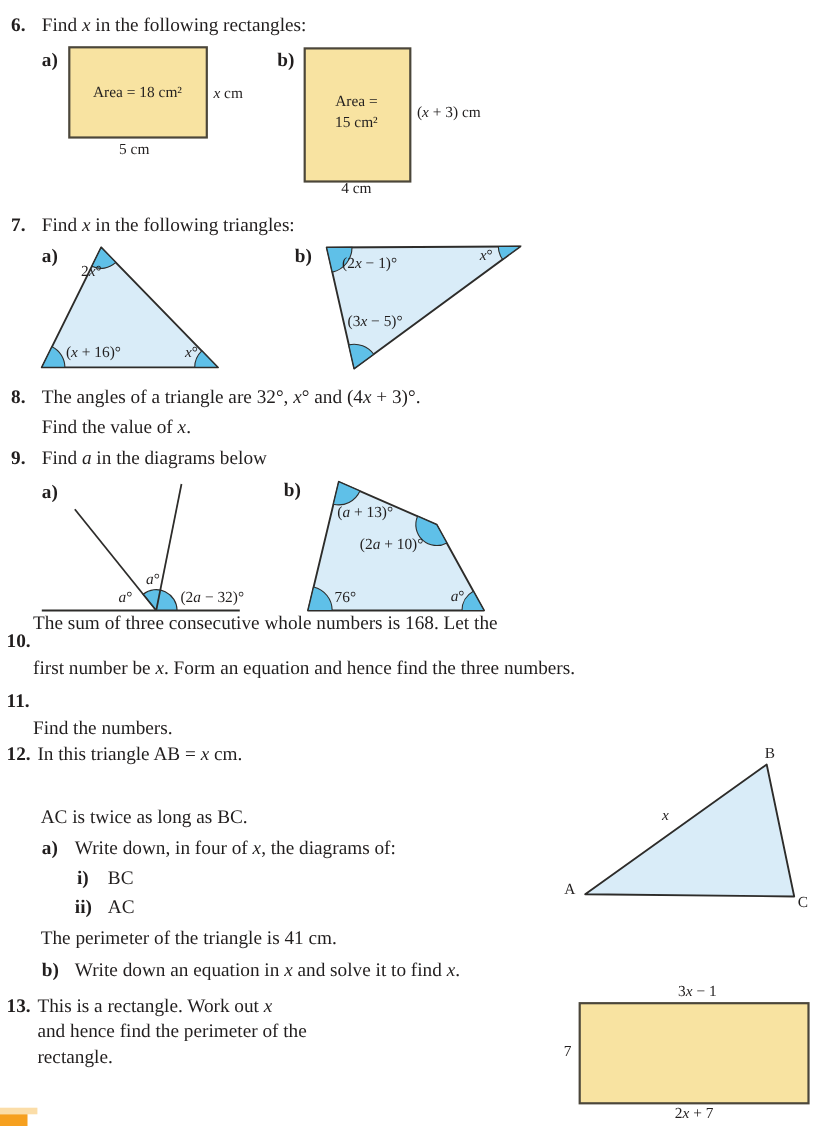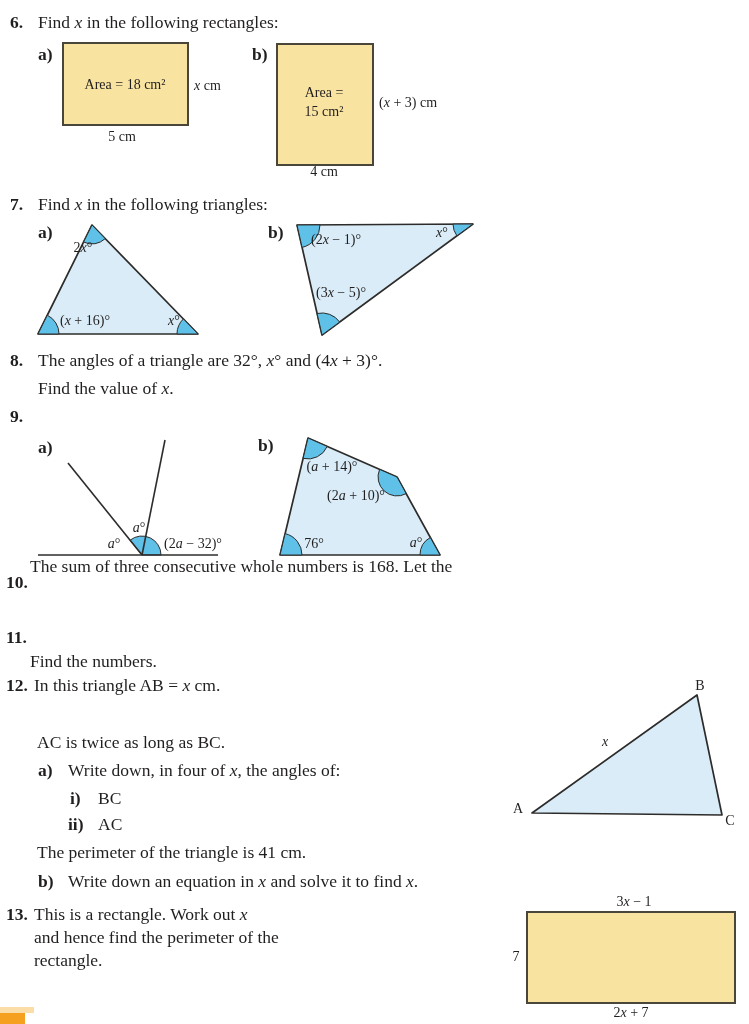--- a/index.html
+++ b/index.html
@@ -78,41 +78,43 @@
   <div class="t b" style="left:268px;top:222px">b)</div>
   <div class="dl c" style="left:336px;top:240px"><span>(2</span><span class="it">x</span><span> − 1)°</span></div>
   <div class="dl c" style="left:442px;top:233px"><span class="it">x</span><span>°</span></div>
   <div class="dl c" style="left:341px;top:293px"><span>(3</span><span class="it">x</span><span> − 5)°</span></div>
 
   <div class="t b" style="left:10px;top:350px">8.</div>
   <div class="t" style="left:38px;top:350px"><span>The angles of a triangle are 32°, </span><span class="it">x</span><span>° and (4</span><span class="it">x</span><span> + 3)°.</span></div>
   <div class="t" style="left:38px;top:378px"><span>Find the value of </span><span class="it">x</span><span>.</span></div>
 
   <div class="t b" style="left:10px;top:406px">9.</div>
+  <div class="t" style="left:38px;top:406px"><span>Find </span><span class="it">a</span><span> in the diagrams below</span></div>
   <div class="t b" style="left:38px;top:437px">a)</div>
   <div class="dl c" style="left:114px;top:544px"><span class="it">a</span><span>°</span></div>
   <div class="dl c" style="left:139px;top:528px"><span class="it">a</span><span>°</span></div>
   <div class="dl c" style="left:193px;top:544px"><span>(2</span><span class="it">a</span><span> − 32)°</span></div>
   <div class="t b" style="left:258px;top:435px">b)</div>
-  <div class="dl c" style="left:332px;top:467px"><span>(</span><span class="it">a</span><span> + 14)°</span></div>
+  <div class="dl c" style="left:332px;top:467px"><span>(</span><span class="it">a</span><span> + 13)°</span></div>
   <div class="dl c" style="left:356px;top:496px"><span>(2</span><span class="it">a</span><span> + 10)°</span></div>
   <div class="dl c" style="left:314px;top:544px">76°</div>
   <div class="dl c" style="left:416px;top:543px"><span class="it">a</span><span>°</span></div>
 
   <div class="t b" style="left:6px;top:572px">10.</div>
   <div class="t" style="left:30px;top:556px">The sum of three consecutive whole numbers is 168. Let the</div>
+  <div class="t" style="left:30px;top:597px"><span>first number be </span><span class="it">x</span><span>. Form an equation and hence find the three numbers.</span></div>
 
   <div class="t b" style="left:6px;top:627px">11.</div>
   <div class="t" style="left:30px;top:651px">Find the numbers.</div>
 
   <div class="t b" style="left:6px;top:675px">12.</div>
   <div class="t" style="left:34px;top:675px"><span>In this triangle AB = </span><span class="it">x</span><span> cm.</span></div>
   <div class="t" style="left:37px;top:732px">AC is twice as long as BC.</div>
   <div class="t b" style="left:38px;top:760px">a)</div>
-  <div class="t" style="left:68px;top:760px"><span>Write down, in four of </span><span class="it">x</span><span>, the angles of:</span></div>
+  <div class="t" style="left:68px;top:760px"><span>Write down, in four of </span><span class="it">x</span><span>, the diagrams of:</span></div>
   <div class="t b" style="left:70px;top:788px">i)</div>
   <div class="t" style="left:98px;top:788px">BC</div>
   <div class="t b" style="left:68px;top:814px">ii)</div>
   <div class="t" style="left:98px;top:814px">AC</div>
   <div class="t" style="left:37px;top:842px">The perimeter of the triangle is 41 cm.</div>
   <div class="t b" style="left:38px;top:871px">b)</div>
   <div class="t" style="left:68px;top:871px"><span>Write down an equation in </span><span class="it">x</span><span> and solve it to find </span><span class="it">x</span><span>.</span></div>
   <div class="dl c" style="left:518px;top:809px">A</div>
   <div class="dl c" style="left:700px;top:686px">B</div>
   <div class="dl c" style="left:730px;top:821px">C</div>

